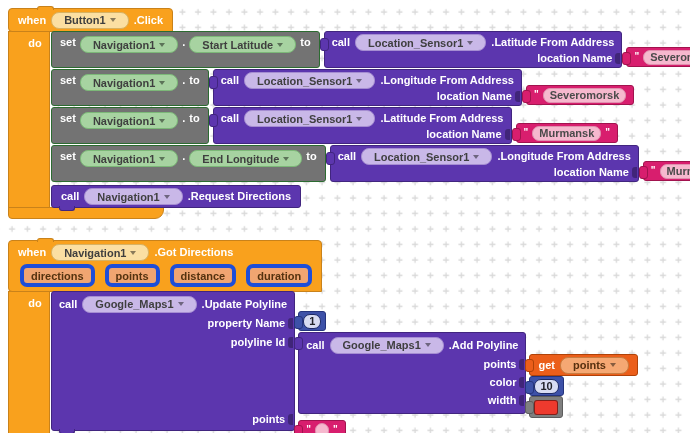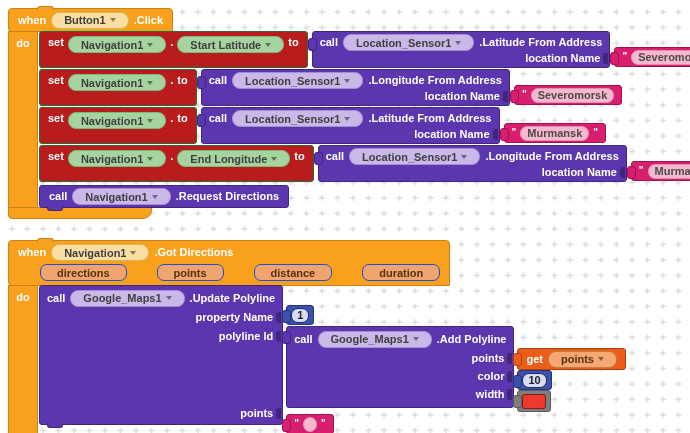--- a/index.html
+++ b/index.html
@@ -12,42 +12,42 @@
 
   
   .chip{display:inline-flex;align-items:center;gap:4px;height:15px;padding:0 12px;border-radius:8px;
         font-size:11px;font-weight:bold;color:#3f3f3f;white-space:nowrap;cursor:pointer;}
   .caret{width:0;height:0;border-left:3.5px solid transparent;border-right:3.5px solid transparent;
          border-top:4px solid rgba(0,0,0,.45);}
   .chip-orange{background:#FBDFA2;border:1px solid #D8B261;}
   .chip-green{background:#A7D3A1;border:1px solid #7CB878;}
   .chip-purple{background:#C9B8E8;border:1px solid #A58DD2;}
   .chip-get{background:#F5A873;border:1px solid #C87B3F;color:#57300f;}
-  .param-chip{background:#F0A571;border:1px solid #1d4ed8;border-radius:7px;padding:0 16px;height:15px;
-        display:inline-flex;align-items:center;font-size:11px;font-weight:bold;color:#54320f;white-space:nowrap;margin-left:20px;}
+  .param-chip{background:#F0A571;border:4px solid #1d4ed8;border-radius:7px;padding:0 7px;height:15px;
+        display:inline-flex;align-items:center;font-size:11px;font-weight:bold;color:#54320f;white-space:nowrap;}
 
   
-  .orange{background:#F9A11D;border:1px solid #C9821A;}
+  .orange{background:#F9A11D;border:1px solid #C9821A;padding-left:12px;}
   .hdr{position:relative;display:inline-flex;align-items:center;gap:5px;height:22px;padding:0 9px;
        border-radius:4px 4px 0 4px;}
   .hdr::before,.hdr2::before{content:"";position:absolute;top:-3px;left:28px;width:15px;height:3px;
        background:#F9A11D;border:1px solid #C9821A;border-bottom:none;border-radius:3px 3px 0 0;}
   .hdr2{position:relative;display:flex;flex-direction:column;gap:3px;padding:3px 9px 4px 9px;
        border-radius:4px 4px 0 4px;width:max-content;}
   .hdr2 .h2row{display:flex;align-items:center;gap:5px;}
   .hdr2 .h2params{display:flex;align-items:center;gap:10px;padding-left:2px;}
   .bodyrow{display:flex;margin-top:-1px;}
   .leftbar{width:28px;flex:0 0 28px;display:flex;justify-content:center;align-items:flex-start;padding-top:4px;}
   .bottombar{height:10px;border-radius:0 0 9px 4px;margin-top:-1px;}
 
   
   .innercol{display:flex;flex-direction:column;row-gap:1px;margin-left:1px;align-items:flex-start;}
   .setrow{display:flex;align-items:stretch;height:37px;}
   .green-block{display:flex;align-items:flex-start;gap:4px;padding:3px 8px 0 8px;
-       background:#b91c1c;border:1px solid #2C6B31;border-radius:3px;position:relative;}
+       background:#737373;border:1px solid #2C6B31;border-radius:3px;position:relative;}
   .green-block .chip{margin-top:1px;}
 
   .purple{background:#5C36AE;border:1px solid #41257F;}
   .call2{display:flex;flex-direction:column;justify-content:space-between;border-radius:3px;
        padding:2px 1px 3px 7px;margin-left:4px;position:relative;}
   .call2 .l1{display:flex;align-items:center;gap:5px;padding-right:6px;}
   .call2 .l2{display:flex;align-items:center;justify-content:flex-end;gap:3px;}
 
   .socket{width:5px;height:11px;border-radius:3px 0 0 3px;background:rgba(0,0,0,.30);flex:0 0 5px;}
 

